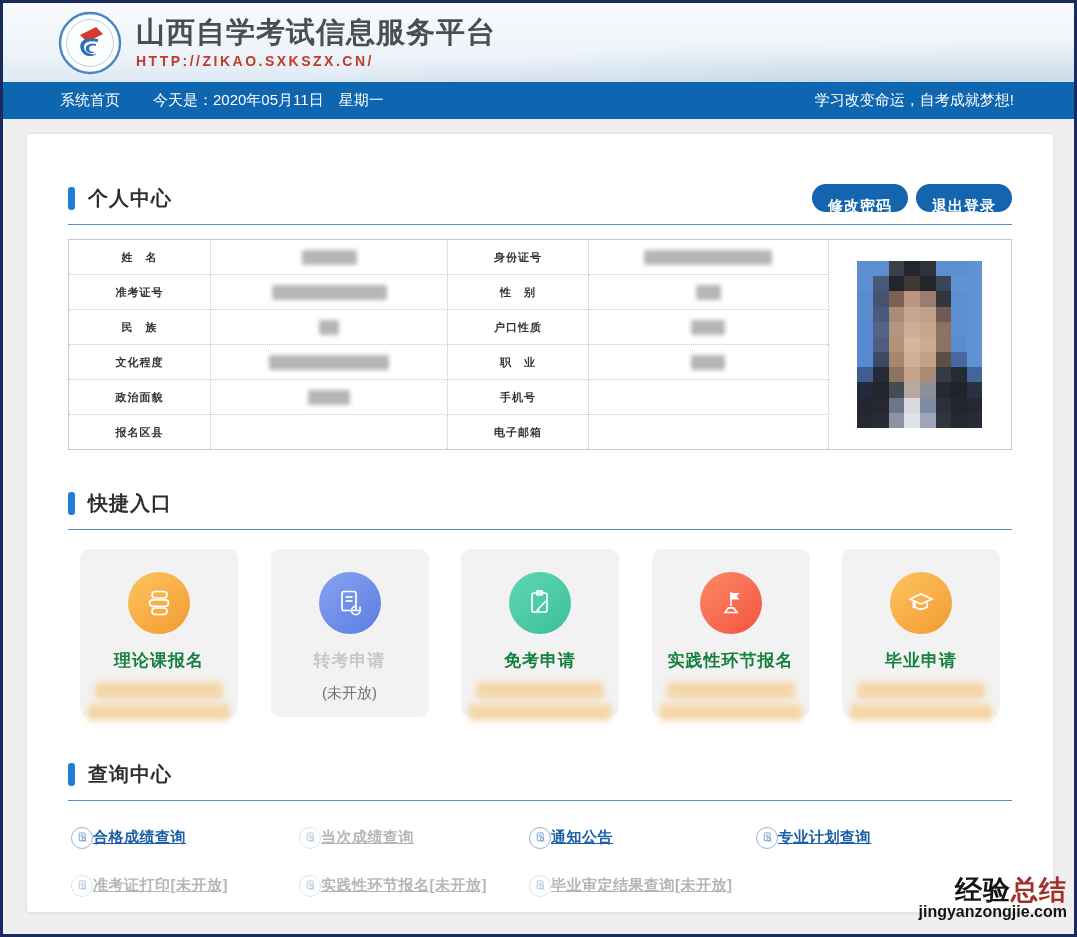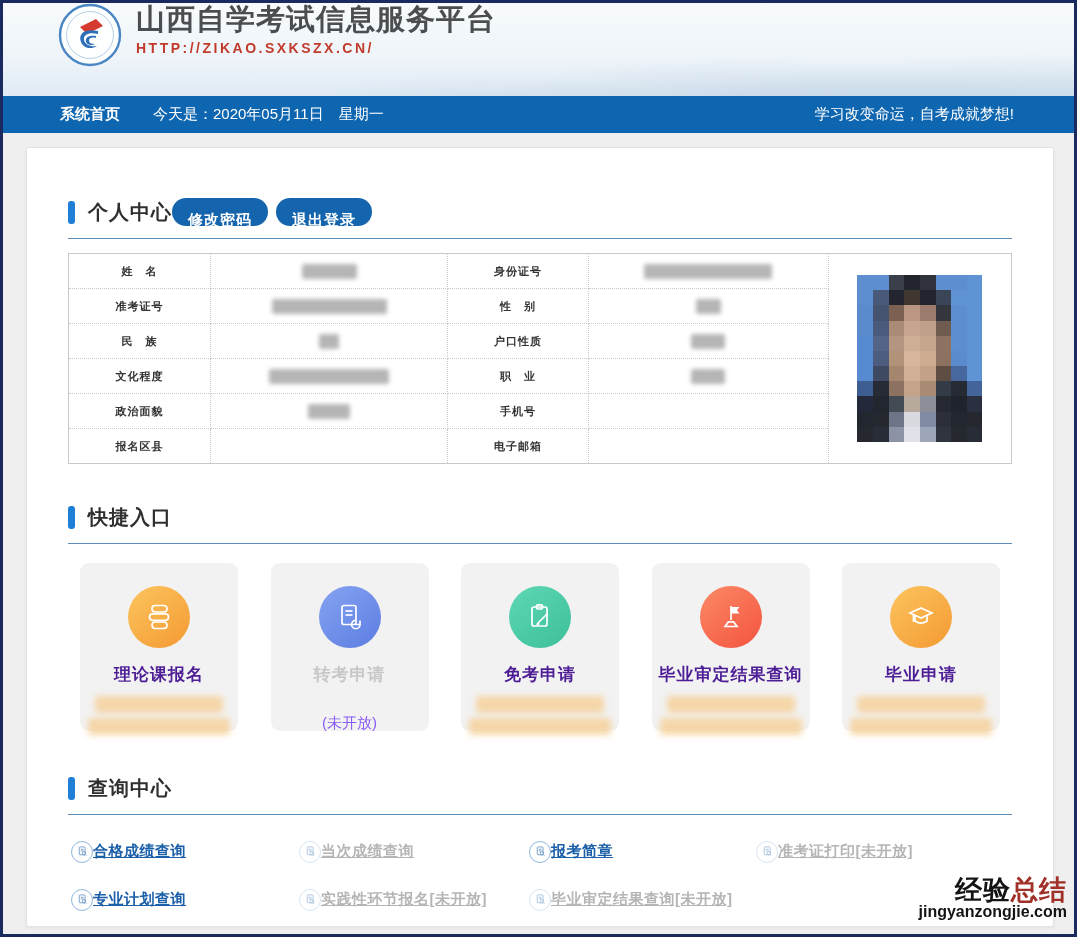--- a/index.html
+++ b/index.html
@@ -1,42 +1,42 @@
 <!DOCTYPE html>
 <html><head>
 <meta charset="utf-8">
 <style>
   * { box-sizing: border-box; }
   body { margin:0; background:#8a8a8a; font-family:"Liberation Sans","DejaVu Sans",sans-serif; }
   .page { position:relative; width:1077px; height:937px; border:3px solid #1b2a5e; background:#efefef; overflow:hidden; }
 
   
-  .site-header { height:93px; display:flex; align-items:flex-start; padding-left:55px;
+  .site-header { height:79px; display:flex; align-items:center; padding-left:55px;
     background:
       radial-gradient(ellipse 420px 70px at 70% 108%, rgba(176,198,220,.45), transparent 65%),
       radial-gradient(ellipse 520px 90px at 96% 118%, rgba(166,192,216,.5), transparent 65%),
       radial-gradient(ellipse 300px 50px at 45% 112%, rgba(190,208,226,.4), transparent 65%),
       linear-gradient(180deg,#f8fbfd 0%, #eef4f9 60%, #dfeaf4 100%);
   }
   .logo { width:64px; height:64px; margin-right:14px; flex:0 0 auto; }
   .title-block h1 { margin:0; font-size:29px; letter-spacing:1px; color:#4b4e50; font-weight:bold; line-height:1.15; }
   .site-url { margin-top:4px; font-size:14px; font-weight:bold; color:#c23a2b; letter-spacing:2.5px; }
 
   
   .navbar { height:37px; background:#0f66b0; color:#fff; display:flex; align-items:center; font-size:15px; }
-  .nav-home { font-weight:bold; margin-left:57px; cursor:pointer; }
+  .nav-home { font-weight:normal; margin-left:57px; cursor:pointer; }
   .nav-date { margin-left:33px; }
   .nav-slogan { margin-left:auto; margin-right:60px; }
 
   
   .main { padding:14px 23px 0; }
   .card { position:relative; background:#fff; border:1px solid #e4e4e4; box-shadow:0 1px 3px rgba(0,0,0,.06);
           width:1028px; height:780px; padding:0 41px; border-radius:3px; }
 
-  .sec-head { display:flex; align-items:center; justify-content:flex-start; }
+  .sec-head { display:flex; align-items:center; justify-content:space-between; }
   .sec-title { display:flex; align-items:center; }
   .accent { width:7px; height:23px; background:#1f7fd6; border-radius:3px; margin-right:13px; }
   .sec-title h2 { margin:0; font-size:20px; color:#2f2f2f; font-weight:bold; letter-spacing:1px; }
   .sec-rule { border-bottom:1px solid #5b8cba; margin-top:12px; }
 
   .s1 .sec-head { padding-top:50px; }
   .s2 .sec-head { padding-top:40px; }
   .s3 .sec-head { padding-top:44px; }
 
   .btns { display:flex; gap:8px; }
@@ -57,24 +57,24 @@
               grid-template-columns:repeat(8,1fr); grid-template-rows:repeat(11,1fr); }
 
   
   .qcards { display:flex; justify-content:space-between; margin:19px 12px 0; }
   .qcard { width:158px; height:168px; background:#f2f2f2; border-radius:9px; text-align:center; cursor:pointer; }
   .qcircle { width:62px; height:62px; border-radius:50%; margin:23px auto 0; display:flex; align-items:center; justify-content:center; }
   .qc-orange  { background:linear-gradient(140deg,#fcc45e,#f49a33); }
   .qc-blue    { background:linear-gradient(140deg,#86a3f1,#5c7de2); }
   .qc-teal    { background:linear-gradient(140deg,#5fd7b5,#3cbf99); }
   .qc-red     { background:linear-gradient(140deg,#fb8a66,#f45340); }
-  .qtitle { margin-top:15px; font-size:17px; font-weight:bold; color:#4c1d95; letter-spacing:1px; }
+  .qtitle { margin-top:15px; font-size:17px; font-weight:bold; color:#15803d; letter-spacing:1px; }
   .qcard.disabled { cursor:default; }
   .qcard.disabled .qtitle { color:#c7c7c7; }
-  .qnote { margin-top:28px; font-size:15px; color:#8b5cf6; }
+  .qnote { margin-top:12px; font-size:15px; color:#737373; }
   .rl { height:17px; border-radius:3px; background:#f6cf96; filter:blur(3px); opacity:.8; margin:5px auto 0; }
   .rl1 { width:128px; margin-top:10px; } .rl2 { width:142px; }
 
   
   .qlinks { display:grid; grid-template-columns:228px 230px 227px auto; row-gap:19px; margin-top:22px; padding-left:3px; }
   .qlink { display:flex; align-items:center; height:29px; cursor:pointer; }
   .licon { width:22px; height:22px; border:1px solid #8fb6dc; border-radius:50%; flex:0 0 auto;
            display:inline-flex; align-items:center; justify-content:center; }
   .qlink span.txt { font-size:15px; font-weight:bold; text-decoration:underline; color:#1a5fa8; letter-spacing:.5px; }
   .qlink.disabled span.txt { color:#b5b5b5; }
@@ -316,21 +316,21 @@
           </div>
 
           <div class="qcard">
             <div class="qcircle qc-red">
               <svg width="32" height="32" viewBox="0 0 32 32" fill="none" stroke="#fff" stroke-width="1.7">
                 <line x1="16" y1="5" x2="16" y2="19"></line>
                 <path d="M16 6 h8.5 l-2.6 3.2 2.6 3.2 h-8.5" fill="#fff" stroke="none"></path>
                 <path d="M10 25.5 l3.4 -4.6 h5.2 l3.4 4.6 z"></path>
               </svg>
             </div>
-            <div class="qtitle">毕业审定结果查询</div>
+            <div class="qtitle">实践性环节报名</div>
             <div class="rl rl1"></div>
             <div class="rl rl2"></div>
           </div>
 
           <div class="qcard">
             <div class="qcircle qc-orange">
               <svg width="32" height="32" viewBox="0 0 32 32" fill="none" stroke="#fff" stroke-width="1.7">
                 <path d="M16 7 L27 12 L16 17 L5 12 Z"></path>
                 <path d="M10 14.5 v5.5 q6 4.4 12 0 v-5.5"></path>
                 <line x1="8.5" y1="13" x2="8.5" y2="21"></line>
@@ -380,45 +380,45 @@
             <div class="qlink">
               <span class="licon">
                 <svg width="13" height="13" viewBox="0 0 20 20" fill="none" stroke="#6f9cc9" stroke-width="1.4">
                   <rect x="5" y="3" width="9" height="12" rx="1"></rect>
                   <line x1="7.3" y1="6.5" x2="11.7" y2="6.5"></line>
                   <line x1="7.3" y1="9" x2="11.7" y2="9"></line>
                   <circle cx="12.2" cy="12.8" r="2.6"></circle>
                   <line x1="14.2" y1="14.8" x2="16" y2="16.6"></line>
                 </svg>
               </span>
-              <span class="txt">报考简章</span>
+              <span class="txt">通知公告</span>
+            </div>
+            <div class="qlink">
+              <span class="licon">
+                <svg width="13" height="13" viewBox="0 0 20 20" fill="none" stroke="#6f9cc9" stroke-width="1.4">
+                  <rect x="5" y="3" width="9" height="12" rx="1"></rect>
+                  <line x1="7.3" y1="6.5" x2="11.7" y2="6.5"></line>
+                  <line x1="7.3" y1="9" x2="11.7" y2="9"></line>
+                  <circle cx="12.2" cy="12.8" r="2.6"></circle>
+                  <line x1="14.2" y1="14.8" x2="16" y2="16.6"></line>
+                </svg>
+              </span>
+              <span class="txt">专业计划查询</span>
             </div>
             <div class="qlink disabled">
               <span class="licon">
                 <svg width="13" height="13" viewBox="0 0 20 20" fill="none" stroke="#6f9cc9" stroke-width="1.4">
                   <rect x="5" y="3" width="9" height="12" rx="1"></rect>
                   <line x1="7.3" y1="6.5" x2="11.7" y2="6.5"></line>
                   <line x1="7.3" y1="9" x2="11.7" y2="9"></line>
                   <circle cx="12.2" cy="12.8" r="2.6"></circle>
                   <line x1="14.2" y1="14.8" x2="16" y2="16.6"></line>
                 </svg>
               </span>
               <span class="txt">准考证打印[未开放]</span>
-            </div>
-            <div class="qlink">
-              <span class="licon">
-                <svg width="13" height="13" viewBox="0 0 20 20" fill="none" stroke="#6f9cc9" stroke-width="1.4">
-                  <rect x="5" y="3" width="9" height="12" rx="1"></rect>
-                  <line x1="7.3" y1="6.5" x2="11.7" y2="6.5"></line>
-                  <line x1="7.3" y1="9" x2="11.7" y2="9"></line>
-                  <circle cx="12.2" cy="12.8" r="2.6"></circle>
-                  <line x1="14.2" y1="14.8" x2="16" y2="16.6"></line>
-                </svg>
-              </span>
-              <span class="txt">专业计划查询</span>
             </div>
             <div class="qlink disabled">
               <span class="licon">
                 <svg width="13" height="13" viewBox="0 0 20 20" fill="none" stroke="#6f9cc9" stroke-width="1.4">
                   <rect x="5" y="3" width="9" height="12" rx="1"></rect>
                   <line x1="7.3" y1="6.5" x2="11.7" y2="6.5"></line>
                   <line x1="7.3" y1="9" x2="11.7" y2="9"></line>
                   <circle cx="12.2" cy="12.8" r="2.6"></circle>
                   <line x1="14.2" y1="14.8" x2="16" y2="16.6"></line>
                 </svg>

